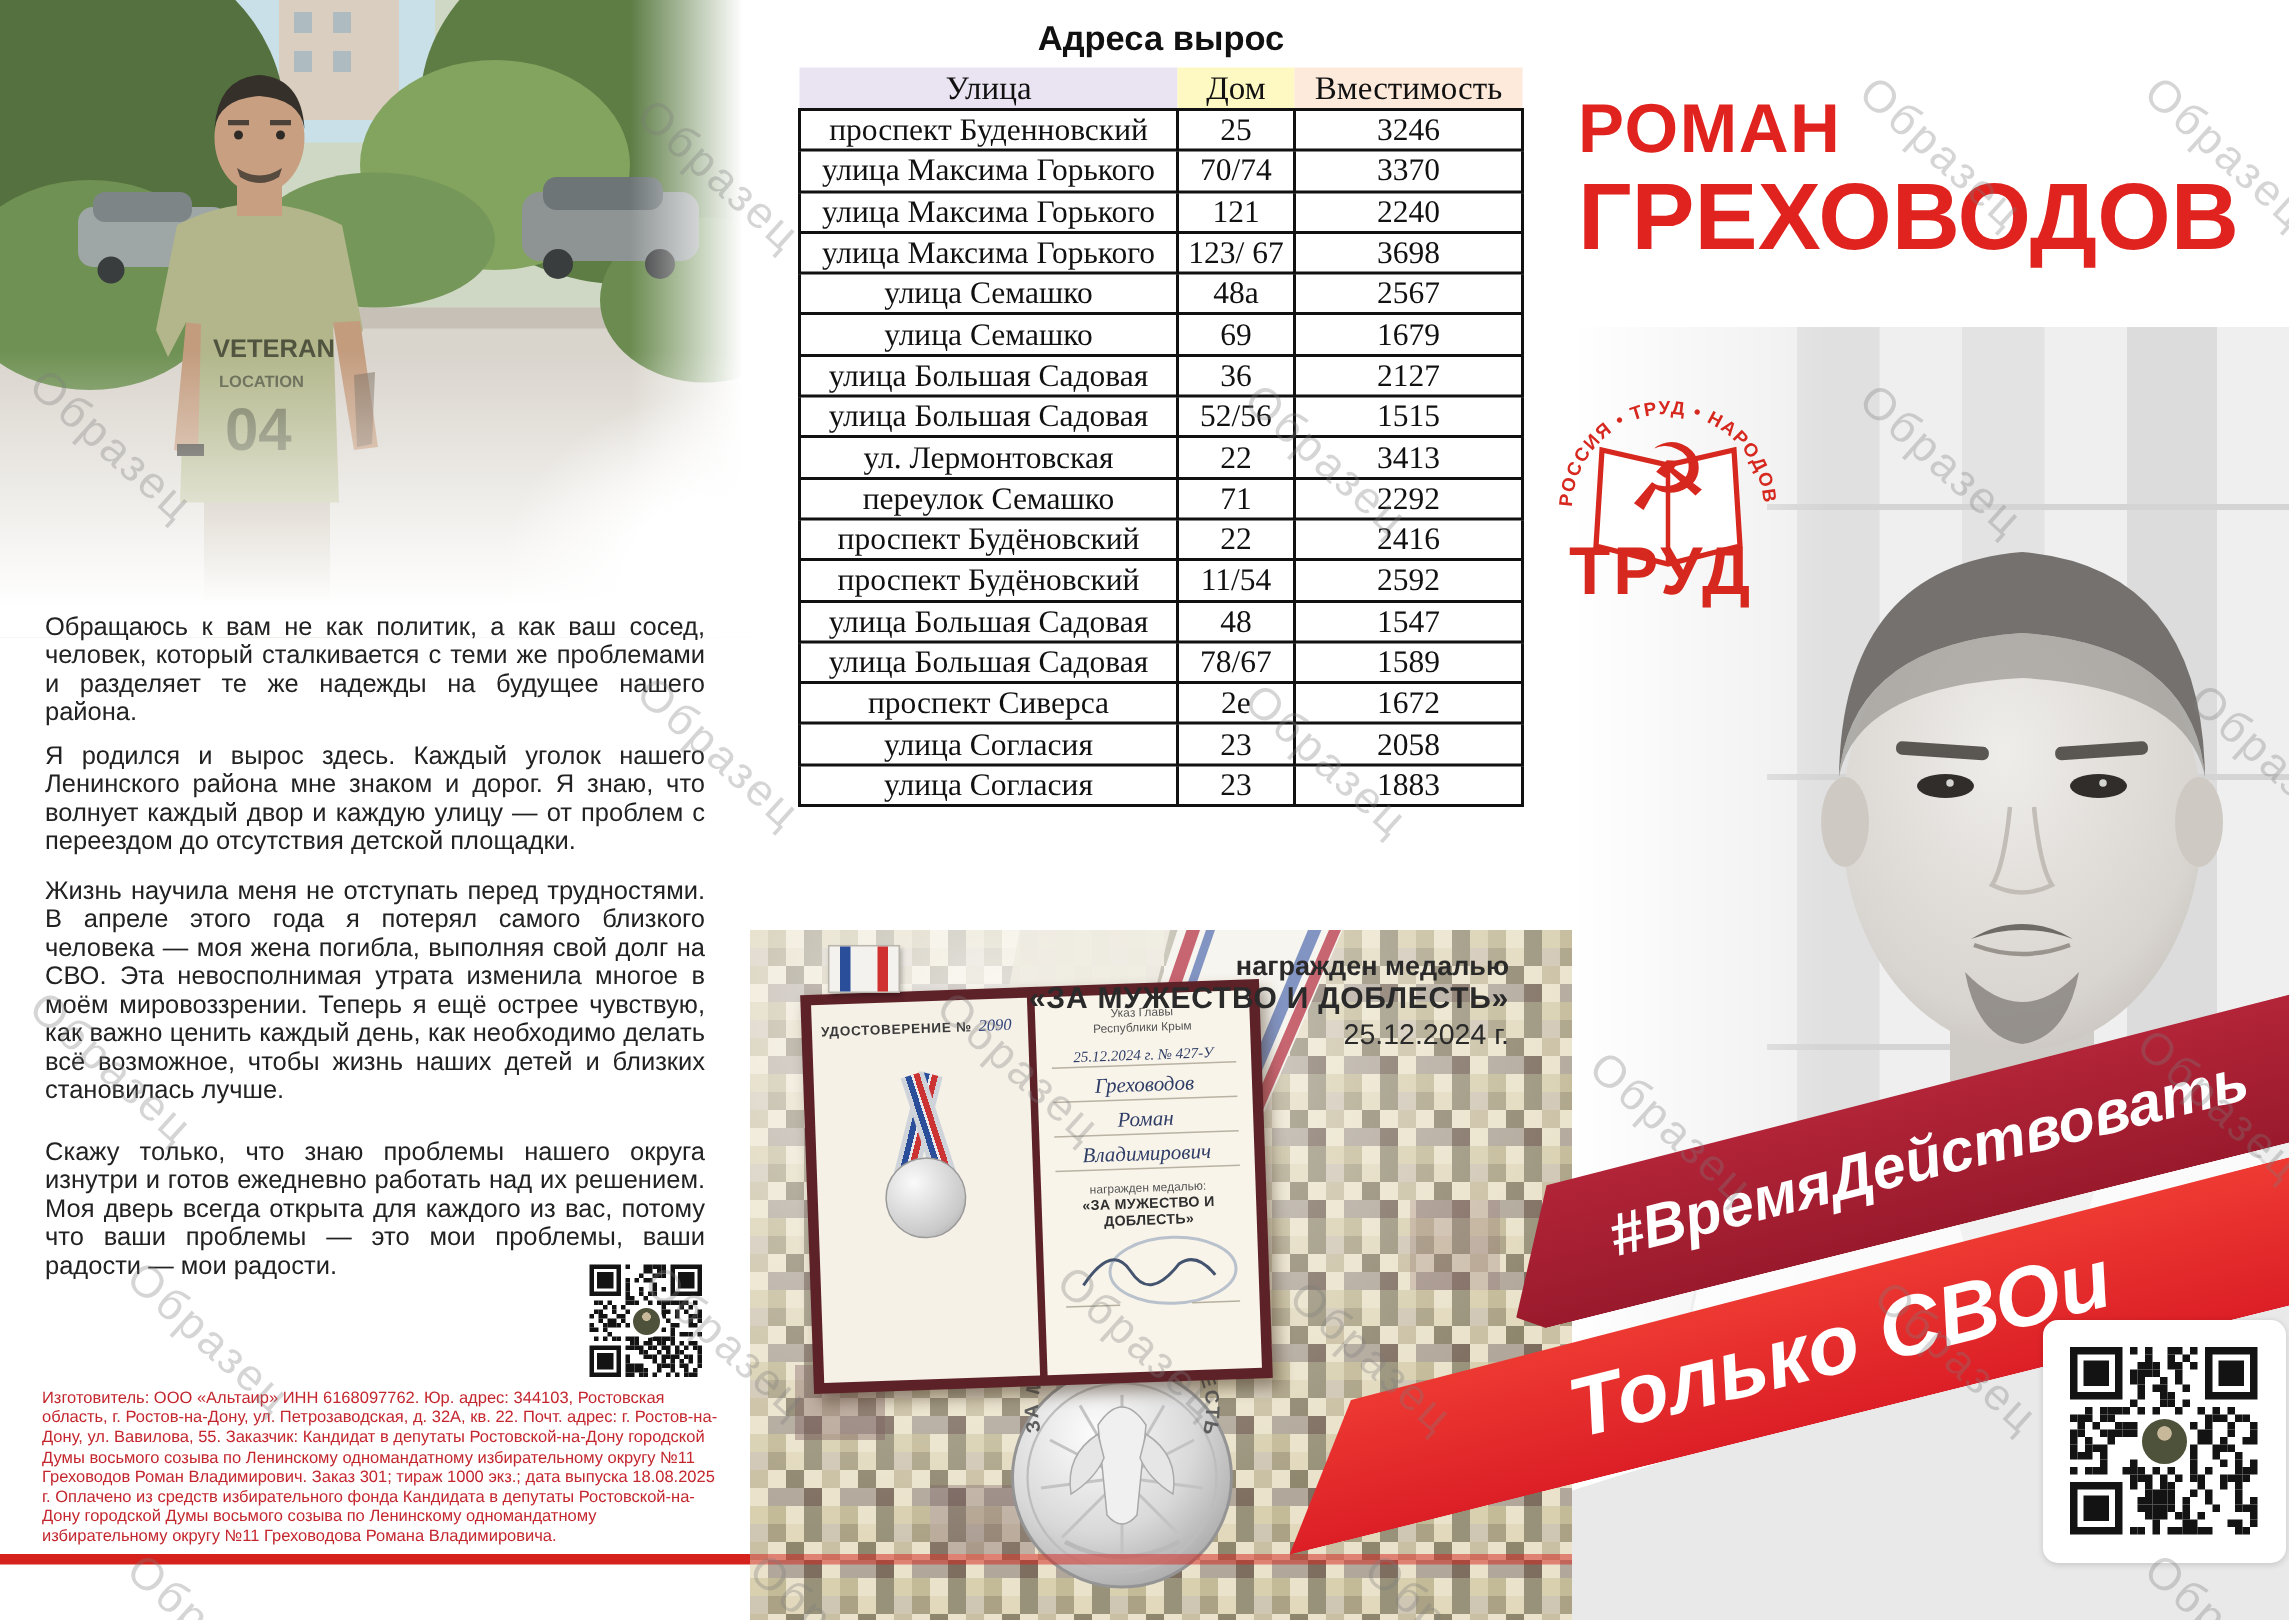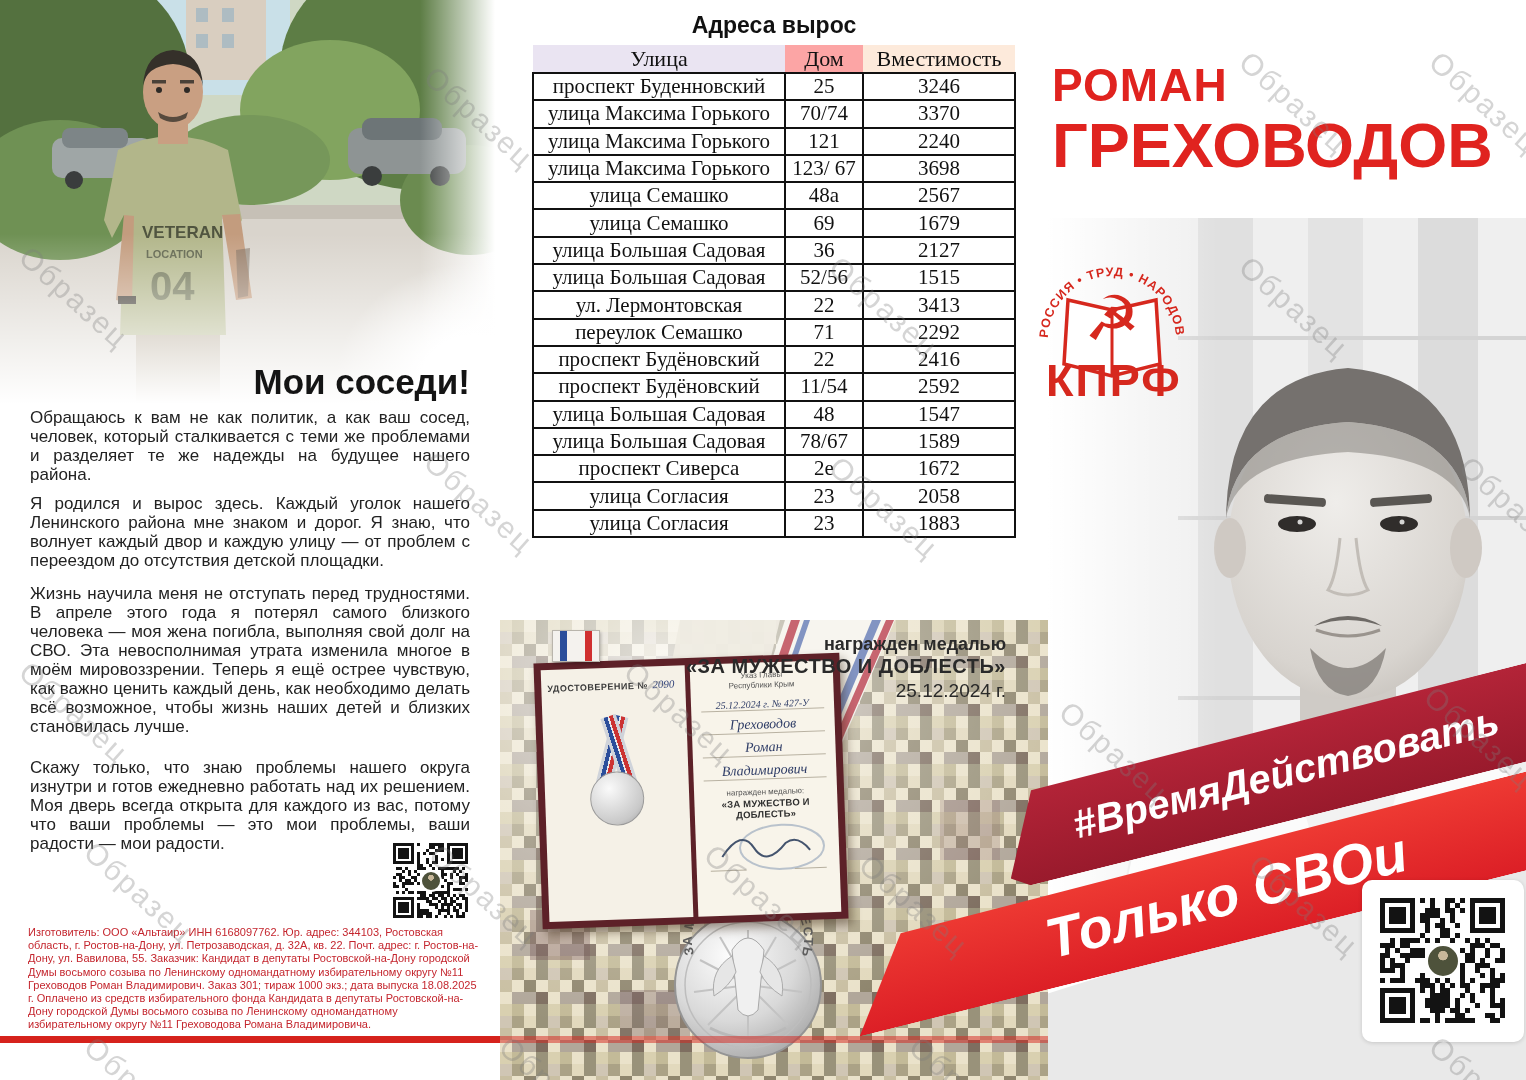--- a/index.html
+++ b/index.html
@@ -20,21 +20,21 @@
      font-size:11px;line-height:13.2px;color:#c4262e;}
   .redbar-a{position:absolute;left:0;top:1036px;width:500px;height:7px;background:#d6221c;z-index:8;}
   .redbar-b{position:absolute;left:500px;top:1036px;width:548px;height:7px;background:rgba(214,34,28,.5);z-index:8;}
   
   .center{position:absolute;left:500px;top:0;width:548px;height:620px;background:#fff;}
   .tbl-title{margin:12px 0 6px 0;text-align:center;font-size:23px;font-weight:bold;color:#111;}
   table.shelters{border-collapse:collapse;margin:0 auto;font-family:"Liberation Serif",serif;
      font-size:21px;color:#111;}
   table.shelters th{font-weight:normal;font-size:22px;height:27px;padding:0 6px;border:none;}
   table.shelters td{border:2px solid #111;text-align:center;height:25.3px;padding:0 6px;}
-  .th0{background:#eae4f2;width:240px}.th1{background:#fca5a5;width:66px}.th2{background:#fdeadb;width:140px}
+  .th0{background:#eae4f2;width:240px}.th1{background:#fef9c3;width:66px}.th2{background:#fdeadb;width:140px}
   
   .medal-photo{position:absolute;left:500px;top:620px;width:548px;height:460px;overflow:hidden;}
   .medal-photo svg.layer{position:absolute;left:0;top:0;}
   .medal-caption{position:absolute;right:42px;top:14px;text-align:right;color:#2a2a2a;z-index:6;}
   .medal-caption .c1{font-size:18px;font-weight:bold;}
   .medal-caption .c2{font-size:20px;font-weight:bold;letter-spacing:.5px;}
   .medal-caption .c3{font-size:19px;margin-top:2px;}
   .ribbon-bar{position:absolute;left:52px;top:10px;width:46px;height:30px;background:#f4f2ee;
      border:1px solid #b9b5ac;box-shadow:1px 2px 3px rgba(0,0,0,.25);z-index:6;}
   .ribbon-bar i{position:absolute;top:0;height:100%;width:7px;display:block;}
@@ -135,21 +135,20 @@
         <rect x="180" y="80" width="14" height="3.5" fill="#4a4138"></rect>
       <circle cx="159" cy="90" r="3" fill="#2e2a26"></circle>
         <circle cx="187" cy="90" r="3" fill="#2e2a26"></circle>
       <text x="142" y="238" font-size="17" font-weight="bold" fill="#3f4433" opacity=".85">VETERAN</text>
       <text x="146" y="258" font-size="11" font-weight="bold" fill="#474c39" opacity=".8">LOCATION</text>
       <text x="150" y="300" font-size="40" font-weight="bold" fill="#44493595">04</text>
     </svg>
     <div class="fade"></div>
   </div>
 
-  <h1 class="neighbors">Мои соседи!</h1>
   <p class="lp p1">Обращаюсь к вам не как политик, а как ваш сосед, человек, который сталкивается с теми же проблемами и разделяет те же надежды на будущее нашего района.</p>
   <p class="lp p2">Я родился и вырос здесь. Каждый уголок нашего Ленинского района мне знаком и дорог. Я знаю, что волнует каждый двор и каждую улицу — от проблем с переездом до отсутствия детской площадки.</p>
   <p class="lp p4">Скажу только, что знаю проблемы нашего округа изнутри и готов ежедневно работать над их решением. Моя дверь всегда открыта для каждого из вас, потому что ваши проблемы — это мои проблемы, ваши радости — мои радости.</p>
   <p class="lp p3">Жизнь научила меня не отступать перед трудностями. В апреле этого года я потерял самого близкого человека — моя жена погибла, выполняя свой долг на СВО. Эта невосполнимая утрата изменила многое в моём мировоззрении. Теперь я ещё острее чувствую, как важно ценить каждый день, как необходимо делать всё возможное, чтобы жизнь наших детей и близких становилась лучше.</p>
   <div class="qr qr-left">
       <i style="left: 24px; top: 0px; width: 3px; height: 3px;"></i>
       <i style="left: 36px; top: 0px; width: 3px; height: 3px;"></i>
       <i style="left: 39px; top: 0px; width: 3px; height: 3px;"></i>
       <i style="left: 42px; top: 0px; width: 3px; height: 3px;"></i>
       <i style="left: 45px; top: 0px; width: 3px; height: 3px;"></i>
@@ -603,21 +602,21 @@
 
   <svg class="kprf" viewBox="0 0 180 205">
     <path id="kc" d="M 26,132 A 64,64 0 1 1 154,132" fill="none"></path>
     <text font-size="12.5" font-weight="bold" fill="#d6281e" letter-spacing="1">
       <textPath href="#kc" startOffset="2">РОССИЯ • ТРУД • НАРОДОВЛАСТИЕ • СОЦИАЛИЗМ</textPath>
     </text>
     <path d="M46,92 L90,102 L134,92 L138,156 L90,168 L42,156 Z" fill="#fff" stroke="#d6281e" stroke-width="3.5"></path>
     <line x1="90" y1="102" x2="90" y2="168" stroke="#d6281e" stroke-width="3"></line>
     <text x="90" y="132" font-size="62" text-anchor="middle" fill="#d6281e">☭</text>
   </svg>
-  <div class="kprf-label">КПРФ</div>
+  <div class="kprf-label">ТРУД</div>
 
   <div class="banner b1">#ВремяДействовать</div>
   <div class="banner b2">Только СВОи</div>
 
   <div class="qr-card">
     <div class="qr qr-right">
         <i style="left: 40px; top: 0px; width: 5px; height: 5px;"></i>
         <i style="left: 50px; top: 0px; width: 5px; height: 5px;"></i>
         <i style="left: 65px; top: 0px; width: 5px; height: 5px;"></i>
         <i style="left: 70px; top: 0px; width: 5px; height: 5px;"></i>

